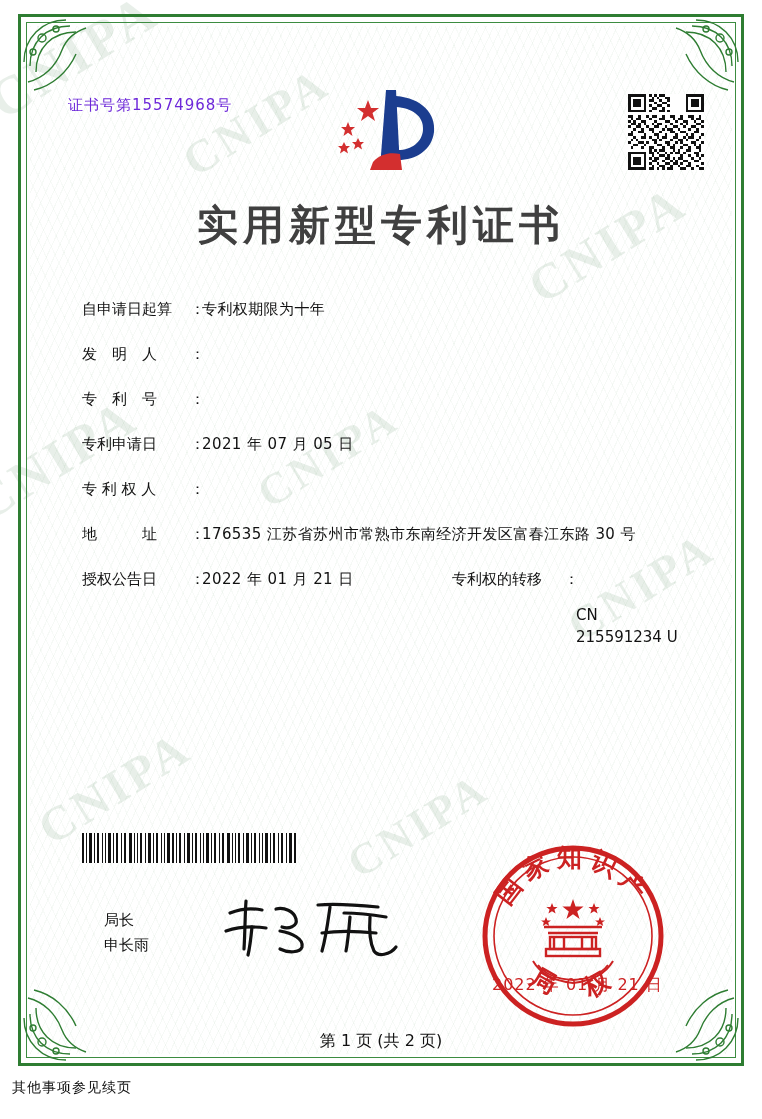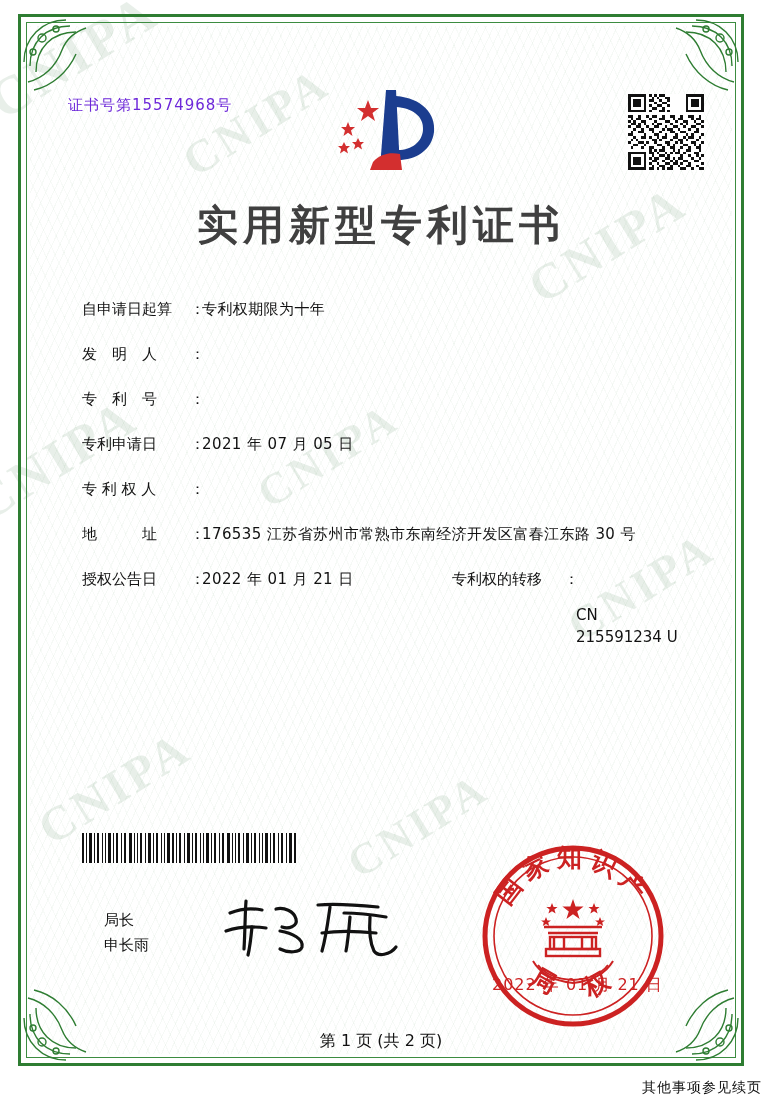--- a/index.html
+++ b/index.html
@@ -228,24 +228,25 @@
     top: 1031px;
     text-align: center;
     font-size: 16px;
     color: #111;
   }
   .footer-note {
     position: absolute;
     left: 0;
     right: 0;
     top: 1079px;
-    text-align: right;
+    text-align: left;
     font-size: 14px;
     color: #111;
     letter-spacing: 1px;
+    padding-left: 12px;
   }
 </style>
 </head>
 <body>
 
 <div class="page">
 
   <div class="watermark wm1">CNIPA</div>
   <div class="watermark wm2">CNIPA</div>
   <div class="watermark wm3">CNIPA</div>

